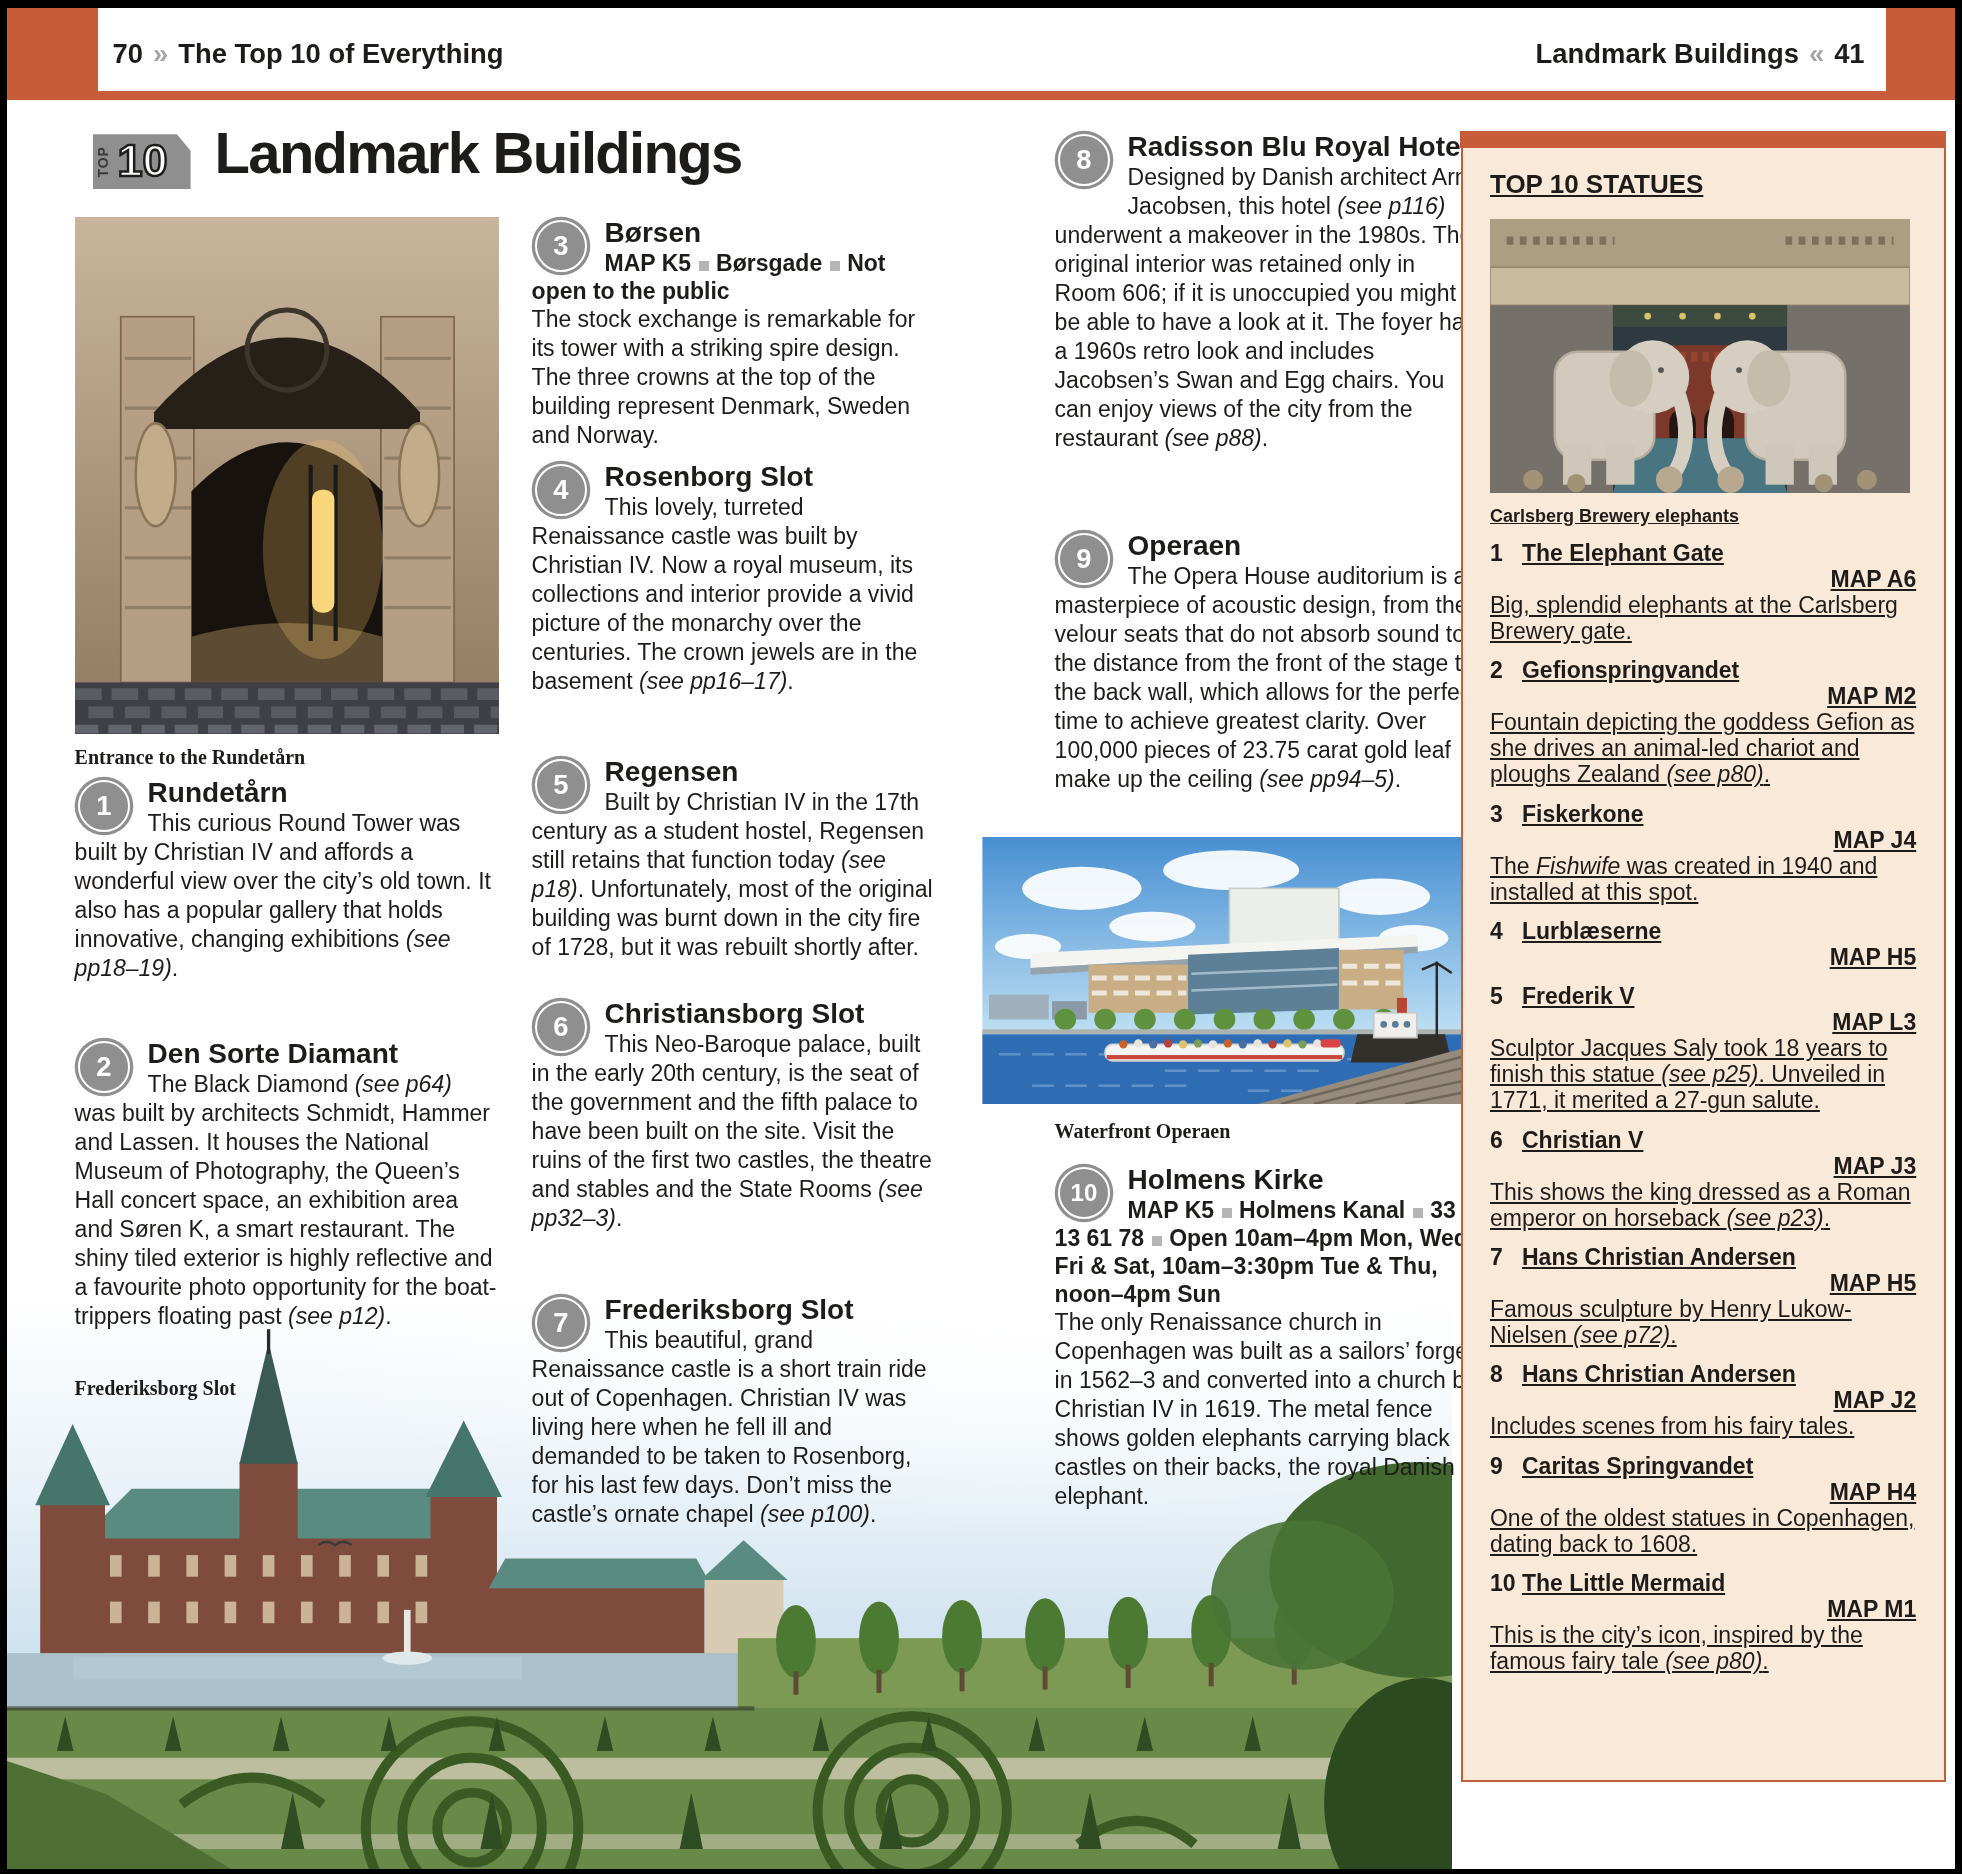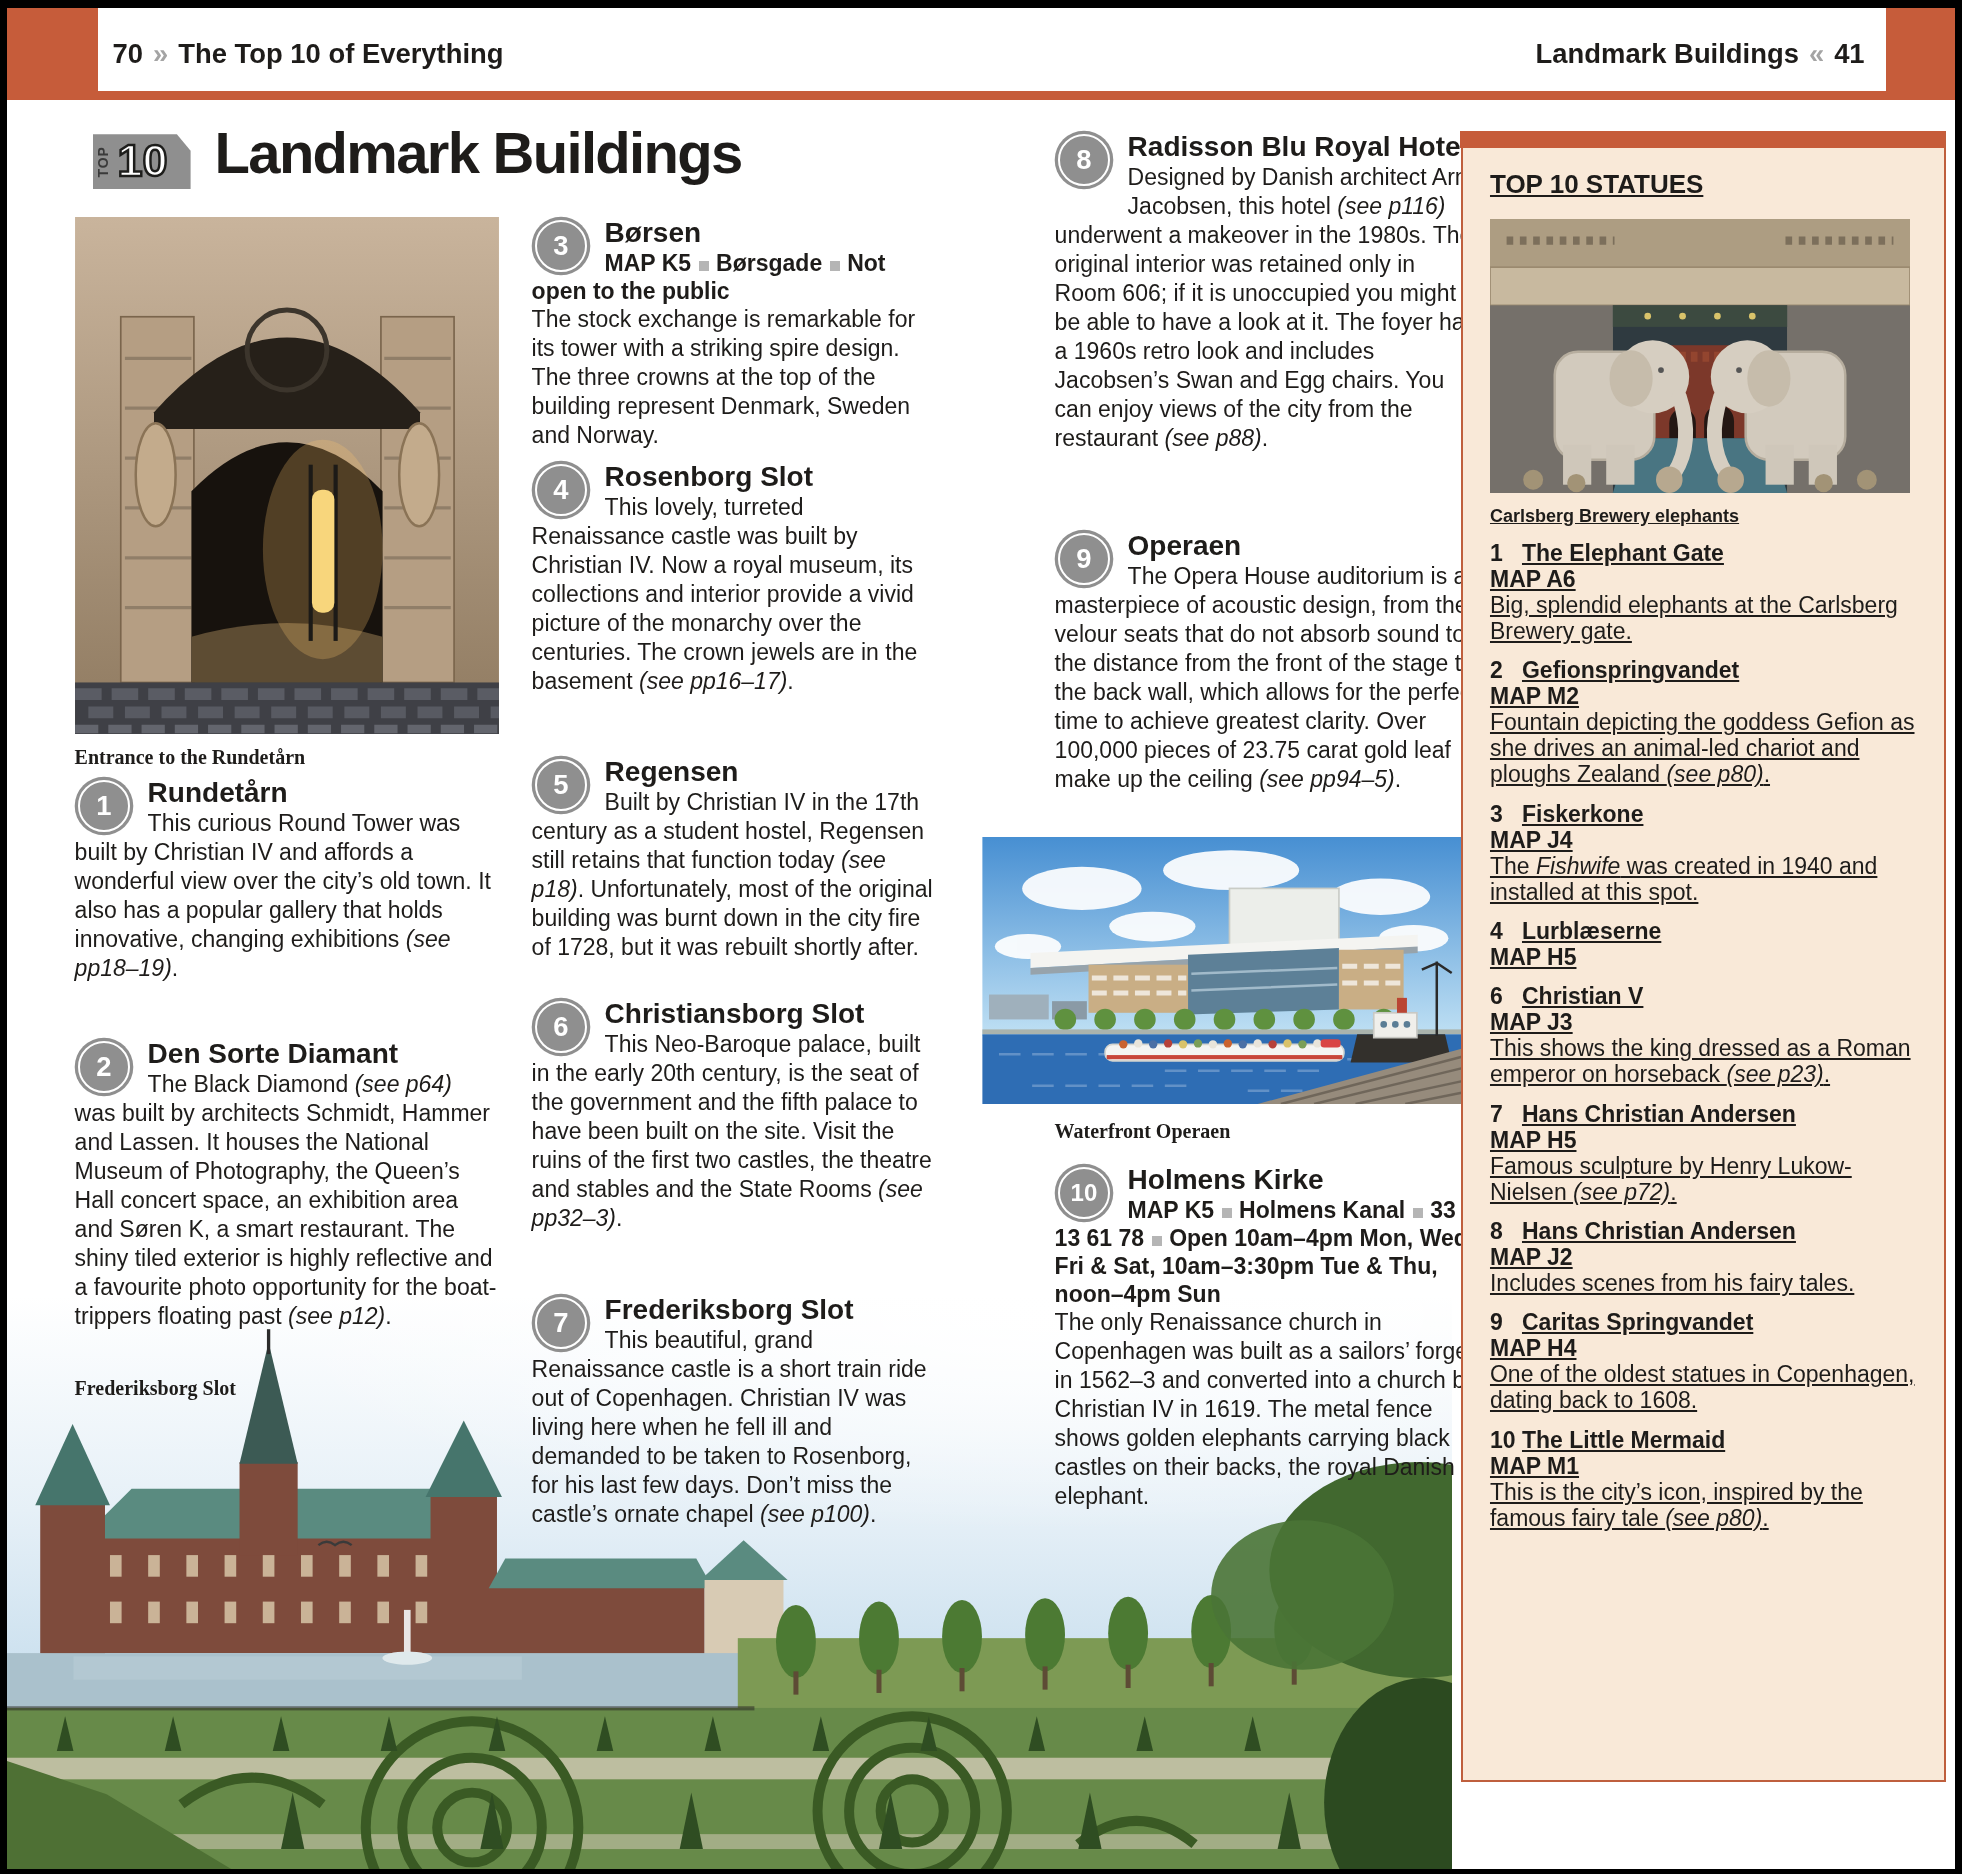--- a/index.html
+++ b/index.html
@@ -51,21 +51,21 @@
   #sidebar{position:absolute;left:1454px;top:123px;width:485px;height:1651px;background:#f9e9d8;
            border:2.5px solid #bf5f3d;box-sizing:border-box;z-index:6;}
   #sidebar-topbar{position:absolute;left:-2.5px;top:-2.5px;width:485px;height:17.4px;background:#c65c3a;}
   #sidebar-inner{position:absolute;left:27.4px;right:27.4px;top:36px;text-decoration:underline;}
   #sidebar-title{font-size:26px;font-weight:bold;margin:0 0 18.3px 0;}
   #sidebar-photo{position:relative;width:100%;height:274px;margin-bottom:13.3px;overflow:hidden;}
   #sidebar-caption{font-size:18px;font-weight:bold;margin-bottom:13.3px;}
   .sb-entry{margin-bottom:13.3px;font-size:23px;line-height:26px;}
   .sb-head{font-weight:bold;}
   .sb-num{display:inline-block;min-width:32px;font-weight:bold;}
-  .sb-map{font-weight:bold;}
+  .sb-map{font-weight:bold;text-align:right;}
 </style>
 </head>
 <body>
 
 <div id="page">
 
   <div id="hdr-left-block" class="hdr-block"></div>
   <div id="hdr-right-block" class="hdr-block"></div>
   <div id="hdr-rule"></div>
   <div id="hdr-text-left" class="hdr-text">
@@ -460,20 +460,25 @@
       <div class="sb-entry">
         <div class="sb-head"><span class="sb-num">3</span><span>Fiskerkone</span></div>
         <div class="sb-map">MAP J4</div>
         <div class="sb-desc"><span>The </span><span class="it">Fishwife</span><span> was created in 1940 and installed at this spot.</span></div>
       </div>
       <div class="sb-entry">
         <div class="sb-head"><span class="sb-num">4</span><span>Lurblæserne</span></div>
         <div class="sb-map">MAP H5</div>
       </div>
       <div class="sb-entry">
+        <div class="sb-head"><span class="sb-num">5</span><span>Frederik V</span></div>
+        <div class="sb-map">MAP L3</div>
+        <div class="sb-desc"><span>Sculptor Jacques Saly took 18 years to finish this statue </span><span class="it">(see p25)</span><span>. Unveiled in 1771, it merited a 27-gun salute.</span></div>
+      </div>
+      <div class="sb-entry">
         <div class="sb-head"><span class="sb-num">6</span><span>Christian V</span></div>
         <div class="sb-map">MAP J3</div>
         <div class="sb-desc"><span>This shows the king dressed as a Roman emperor on horseback </span><span class="it">(see p23)</span><span>.</span></div>
       </div>
       <div class="sb-entry">
         <div class="sb-head"><span class="sb-num">7</span><span>Hans Christian Andersen</span></div>
         <div class="sb-map">MAP H5</div>
         <div class="sb-desc"><span>Famous sculpture by Henry Lukow-Nielsen </span><span class="it">(see p72)</span><span>.</span></div>
       </div>
       <div class="sb-entry">

